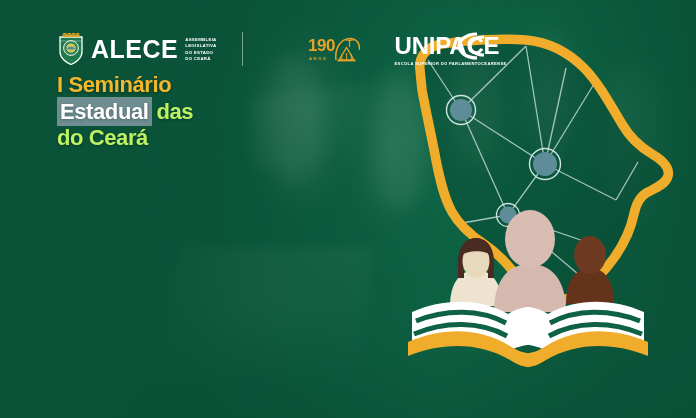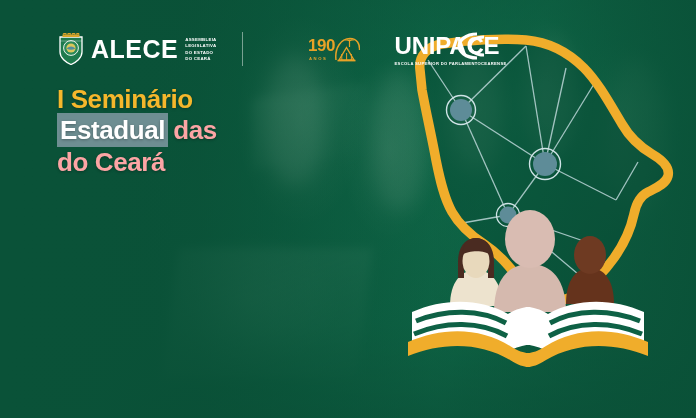--- a/index.html
+++ b/index.html
@@ -69,28 +69,28 @@
     line-height:1; font-family:"Liberation Sans", sans-serif;
   }
   .unipace-tag{
     display:flex; justify-content:space-between; width:100%;
     color:#fff; font-size:4.1px; font-weight:bold; letter-spacing:.35px;
     text-transform:uppercase; margin-top:2px;
   }
 
   
   .title{
-    position:absolute; left:57px; top:84px; z-index:6;
+    position:absolute; left:57px; top:72px; z-index:6;
     font-family:"Liberation Sans", sans-serif;
-    font-weight:bold; font-size:26px; line-height:1.21;
+    font-weight:bold; font-size:22px; line-height:1.21;
     letter-spacing:-.4px;
     text-shadow:0 1px 3px rgba(0,0,0,.30);
   }
   .t-gold{ color:#F5B72C; display:block; }
-  .t-white{ color:#fca5a5; }
+  .t-white{ color:#bef264; }
   .t-line{ display:block; white-space:nowrap; }
   .hl{
     background:#6E8E92;
     color:#ffffff;
     padding:2px 3px 2px 3px;
     box-decoration-break:clone;
     -webkit-box-decoration-break:clone;
   }
 
   

